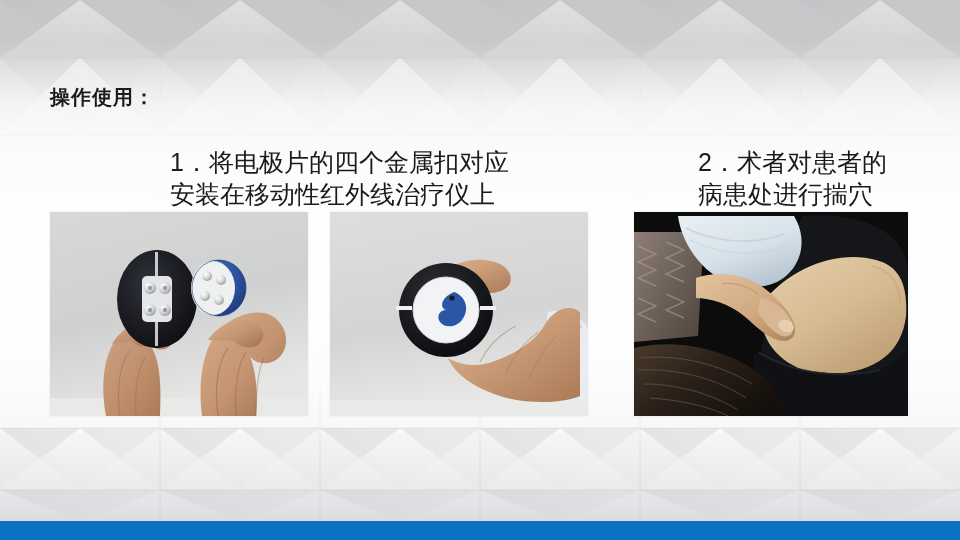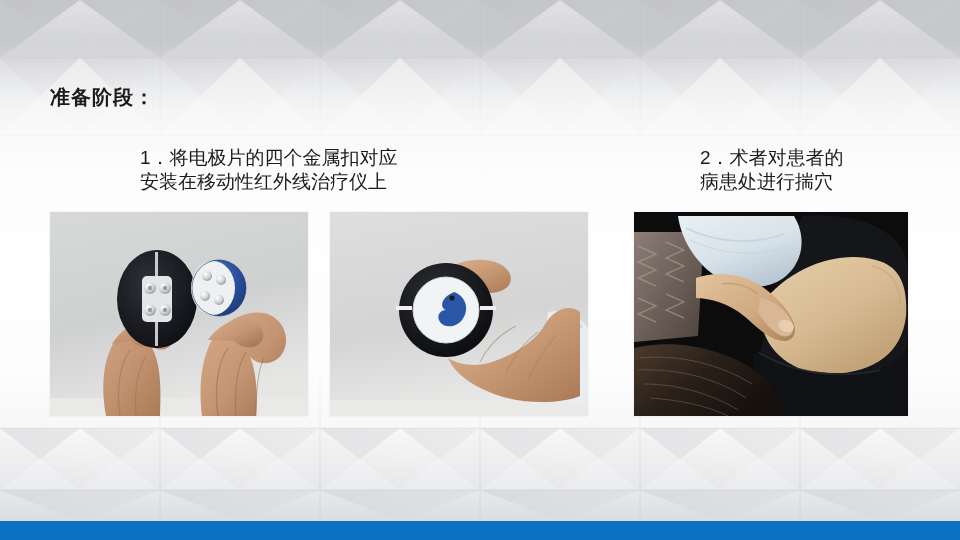--- a/index.html
+++ b/index.html
@@ -86,27 +86,28 @@
     left: 50px;
     top: 84px;
     font-size: 20px;
     font-weight: bold;
     color: #1b1b1b;
     letter-spacing: 1px;
   }
 
   .caption {
     position: absolute;
-    font-size: 19px;
+    font-size: 25px;
     color: #1b1b1b;
     line-height: 1.28;
     white-space: pre-line;
+    margin-left: 30px;
   }
   .caption-1 { left: 140px; top: 146px; }
-  .caption-2 { left: 700px; top: 146px; }
+  .caption-2 { left: 668px; top: 146px; }
 
   
   .photo {
     position: absolute;
     overflow: hidden;
     background: #c9c9c9;
     box-shadow: 0 0 2px rgba(0,0,0,0.10);
   }
   .photo-1 { left: 50px;  top: 212px; width: 258px; height: 204px; }
   .photo-2 { left: 330px; top: 212px; width: 258px; height: 204px; }
@@ -194,21 +195,21 @@
       <g stroke="#b5b6b9" stroke-width="1" opacity="0.45" fill="none">
         <path d="M160,0 L160,540 M320,0 L320,540 M480,0 L480,540 M640,0 L640,540 M800,0 L800,540"></path>
         <path d="M0,58 L960,58 M0,135 L960,135 M0,428 L960,428 M0,490 L960,490"></path>
       </g>
     </g>
   </svg>
 
   <div class="bg-fade"></div>
 
 
-  <div class="section-title">准备阶段：</div>
+  <div class="section-title">操作使用：</div>
 
   <div class="caption caption-1">1．将电极片的四个金属扣对应
 安装在移动性红外线治疗仪上</div>
   <div class="caption caption-2">2．术者对患者的
 病患处进行揣穴</div>
 
   <div class="photo photo-1">
     <svg viewBox="0 0 258 204" preserveAspectRatio="none">
       <defs>
         <linearGradient id="wall1" x1="0" y1="0" x2="0.3" y2="1">

